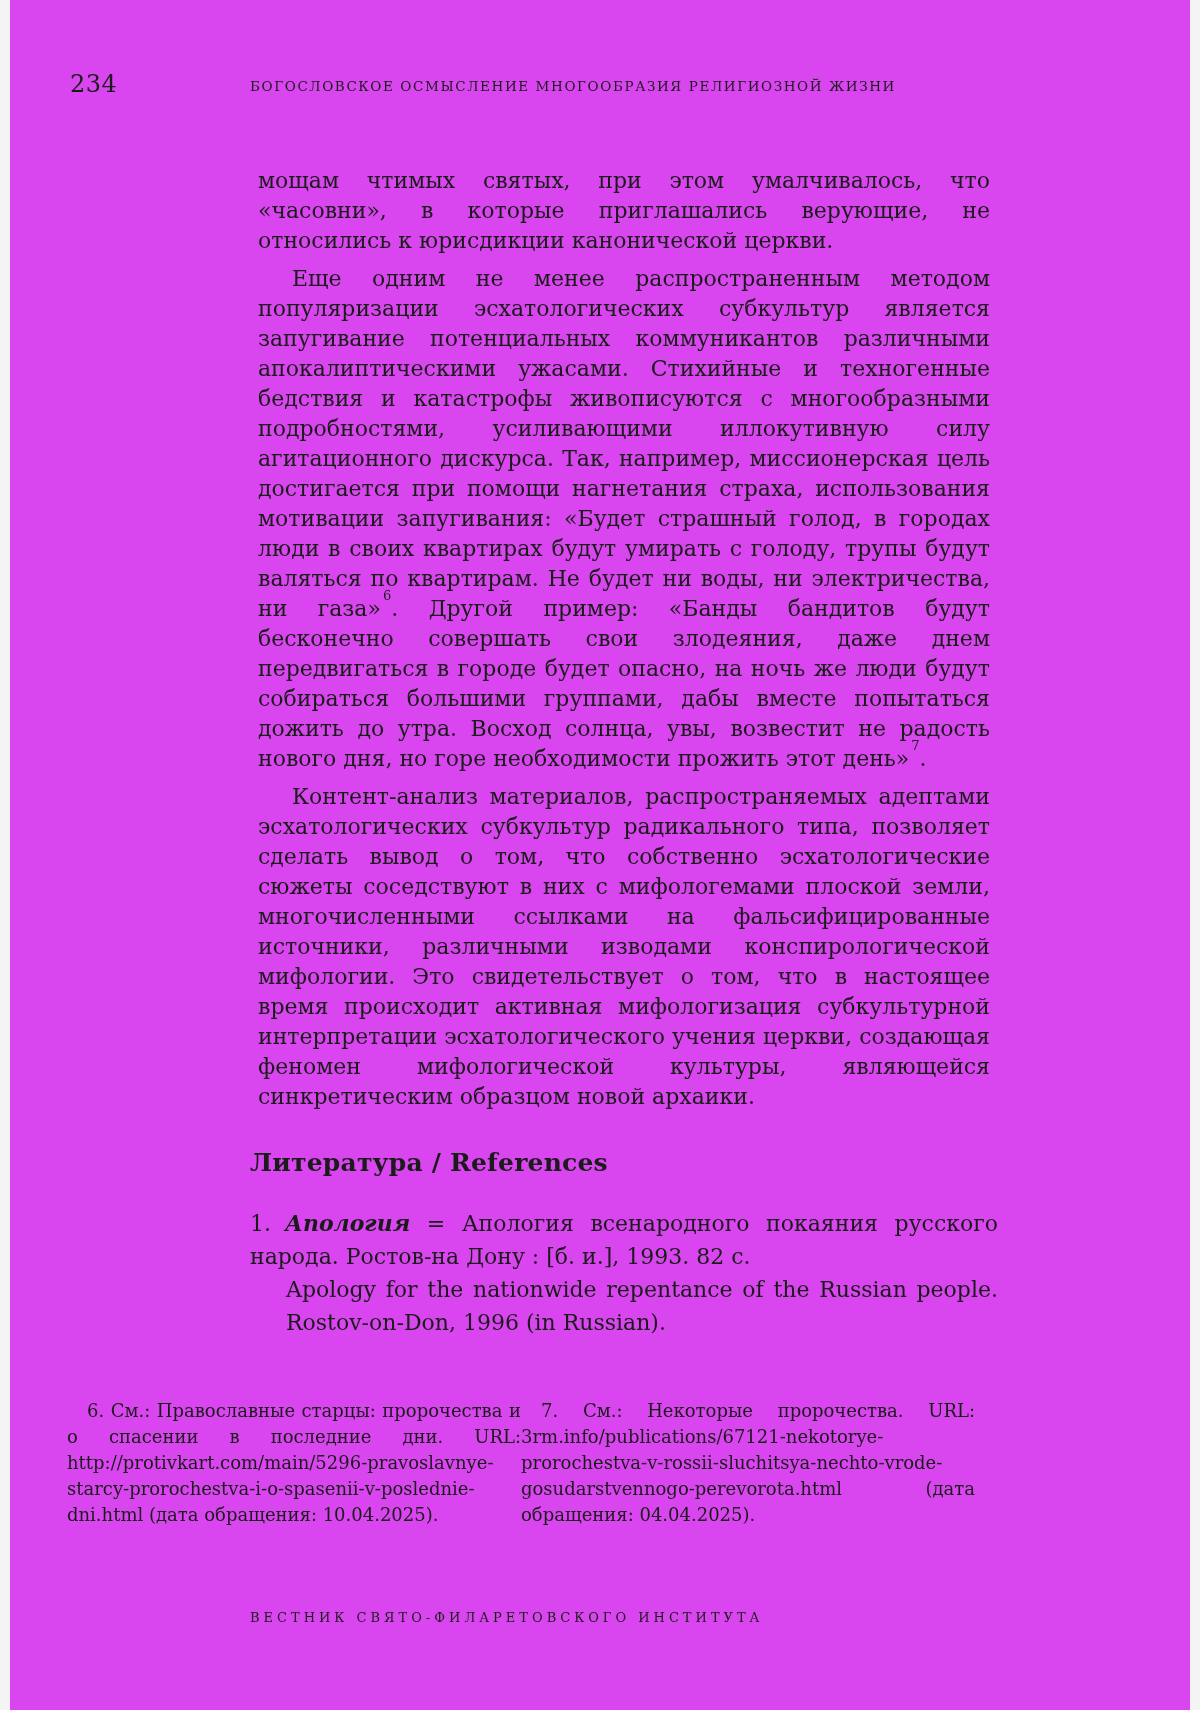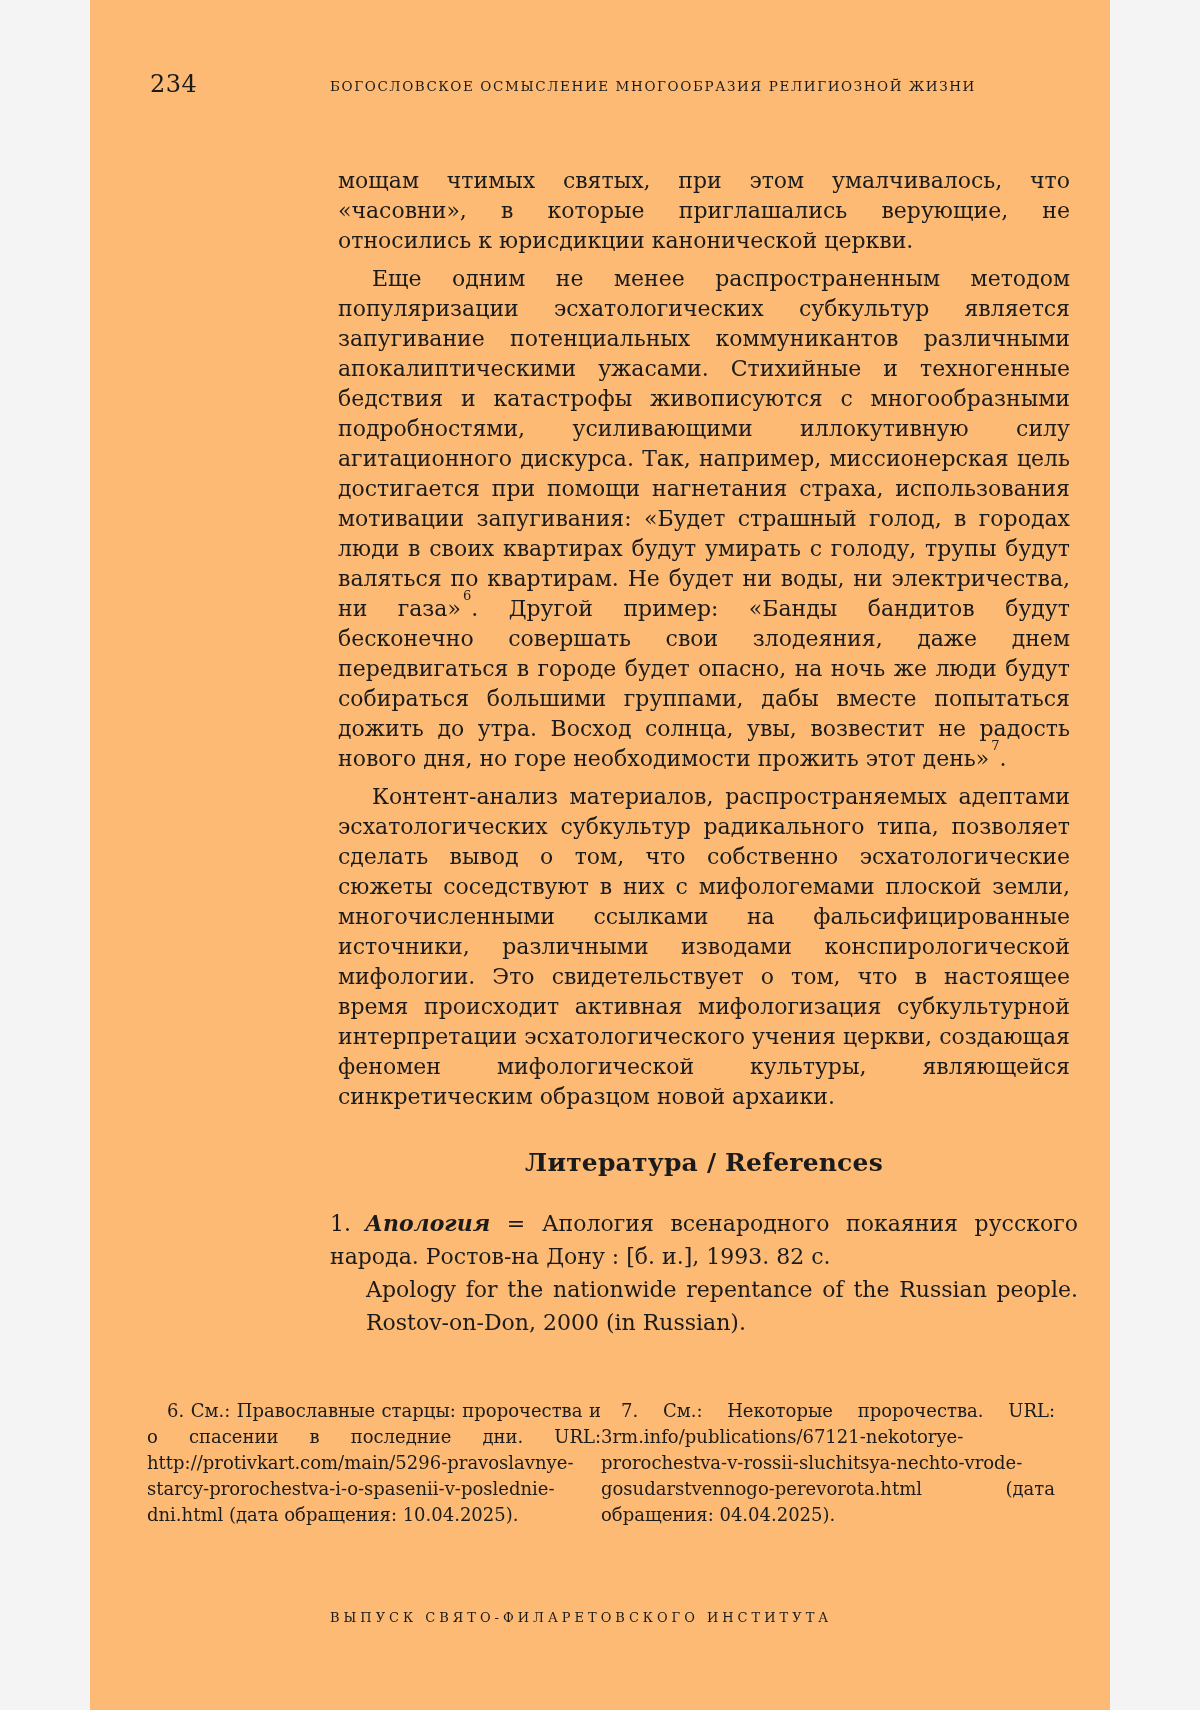--- a/index.html
+++ b/index.html
@@ -1,22 +1,22 @@
 <!DOCTYPE html>
 <html lang="ru"><head>
 <meta charset="utf-8">
 <style>
   * { margin: 0; padding: 0; box-sizing: border-box; }
   html, body { background: #f4f4f4; }
   .page {
     position: relative;
-    width: 1020px;
+    width: 1180px;
     height: 1710px;
     margin: 0 auto;
-    background: #fdba74;
+    background: #d946ef;
     color: #1b1b1b;
     font-family: "DejaVu Serif", "Liberation Serif", serif;
     overflow: hidden;
   }
   
   .page-number {
     position: absolute;
     left: 60px;
     top: 70px;
     font-size: 24px;
@@ -49,21 +49,20 @@
     line-height: 0;
     position: relative;
     top: -8px;
     margin-left: 2px;
   }
   .section-heading {
     margin-top: 36px;
     font-size: 25px;
     font-weight: bold;
     letter-spacing: 0.2px;
-    text-align: center;
   }
   .references { margin-top: 30px; }
   .reference-ru {
     font-size: 22px;
     line-height: 33px;
     text-align: justify;
   }
   .ref-num { margin-right: 14px; }
   .reference-ru i { font-style: italic; font-weight: bold; }
   .reference-en {
@@ -117,27 +116,27 @@
 
       <p class="indent"><span>Еще одним не менее распространенным методом популяризации эсхатологических субкультур является запугивание потенциальных коммуникантов различными апокалиптическими ужасами. Стихийные и техногенные бедствия и катастрофы живописуются с многообразными подробностями, усиливающими иллокутивную силу агитационного дискурса. Так, например, миссионерская цель достигается при помощи нагнетания страха, использования мотивации запугивания: «Будет страшный голод, в городах люди в своих квартирах будут умирать с голоду, трупы будут валяться по квартирам. Не будет ни воды, ни электричества, ни газа»</span><sup class="fn-mark">6</sup><span>. Другой пример: «Банды бандитов будут бесконечно совершать свои злодеяния, даже днем передвигаться в городе будет опасно, на ночь же люди будут собираться большими группами, дабы вместе попытаться дожить до утра. Восход солнца, увы, возвестит не радость нового дня, но горе необходимости прожить этот день»</span><sup class="fn-mark">7</sup><span>.</span></p>
 
       <p class="indent">Контент-анализ материалов, распространяемых адептами эсхатологических субкультур радикального типа, позволяет сделать вывод о том, что собственно эсхатологические сюжеты соседствуют в них с мифологемами плоской земли, многочисленными ссылками на фальсифицированные источники, различными изводами конспирологической мифологии. Это свидетельствует о том, что в настоящее время происходит активная мифологизация субкультурной интерпретации эсхатологического учения церкви, создающая феномен мифологической культуры, являющейся синкретическим образцом новой архаики.</p>
     </div>
 
     <div class="section-heading">Литература / References</div>
 
     <div class="references">
       <p class="reference-ru"><span class="ref-num">1.</span><i>Апология</i><span> = Апология всенародного покаяния русского народа. Ростов-на Дону : [б. и.], 1993. 82 с.</span></p>
-      <p class="reference-en">Apology for the nationwide repentance of the Russian people. Rostov-on-Don, 2000 (in Russian).</p>
+      <p class="reference-en">Apology for the nationwide repentance of the Russian people. Rostov-on-Don, 1996 (in Russian).</p>
     </div>
 
   </div>
 
   <div class="footnotes">
     <div class="footnote">6. См.: Православные старцы: пророчества и о спасении в последние дни. URL: http://protivkart.com/main/5296-pravoslavnye-starcy-prorochestva-i-o-spasenii-v-poslednie-dni.html (дата обращения: 10.04.2025).</div>
     <div class="footnote">7. См.: Некоторые пророчества. URL: 3rm.info/publications/67121-nekotorye-prorochestva-v-rossii-sluchitsya-nechto-vrode-gosudarstvennogo-perevorota.html (дата обращения: 04.04.2025).</div>
   </div>
 
   <div class="footer">
-    <div class="footer-line">ВЫПУСК СВЯТО-ФИЛАРЕТОВСКОГО ИНСТИТУТА</div>
+    <div class="footer-line">ВЕСТНИК СВЯТО-ФИЛАРЕТОВСКОГО ИНСТИТУТА</div>
   </div>
 
 </div>
 
 </body></html>

